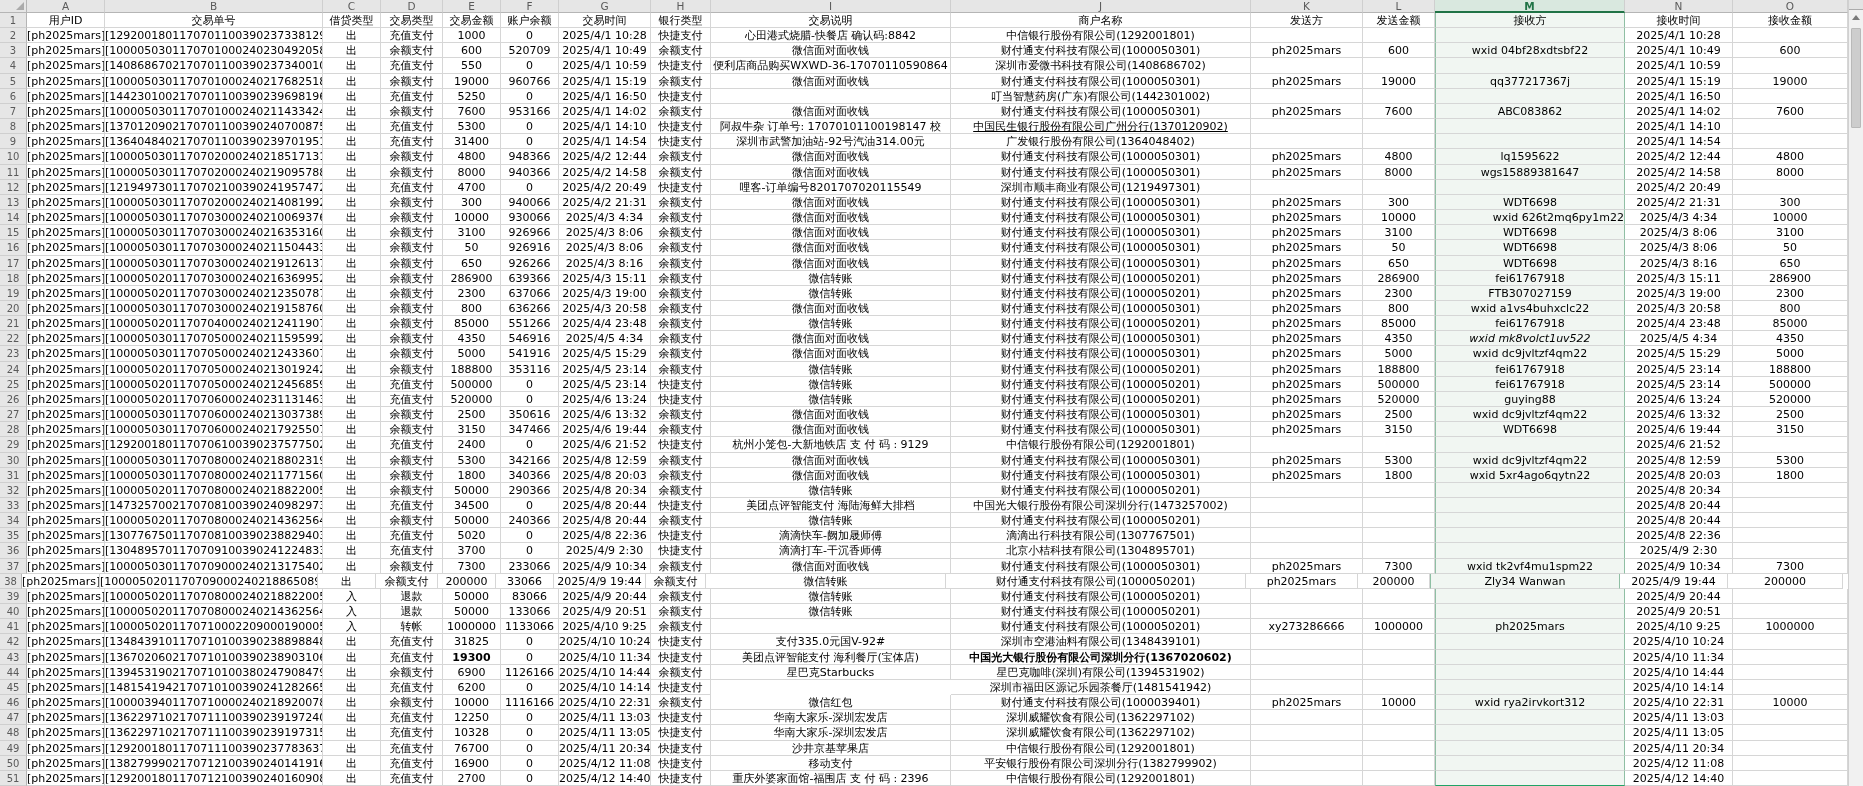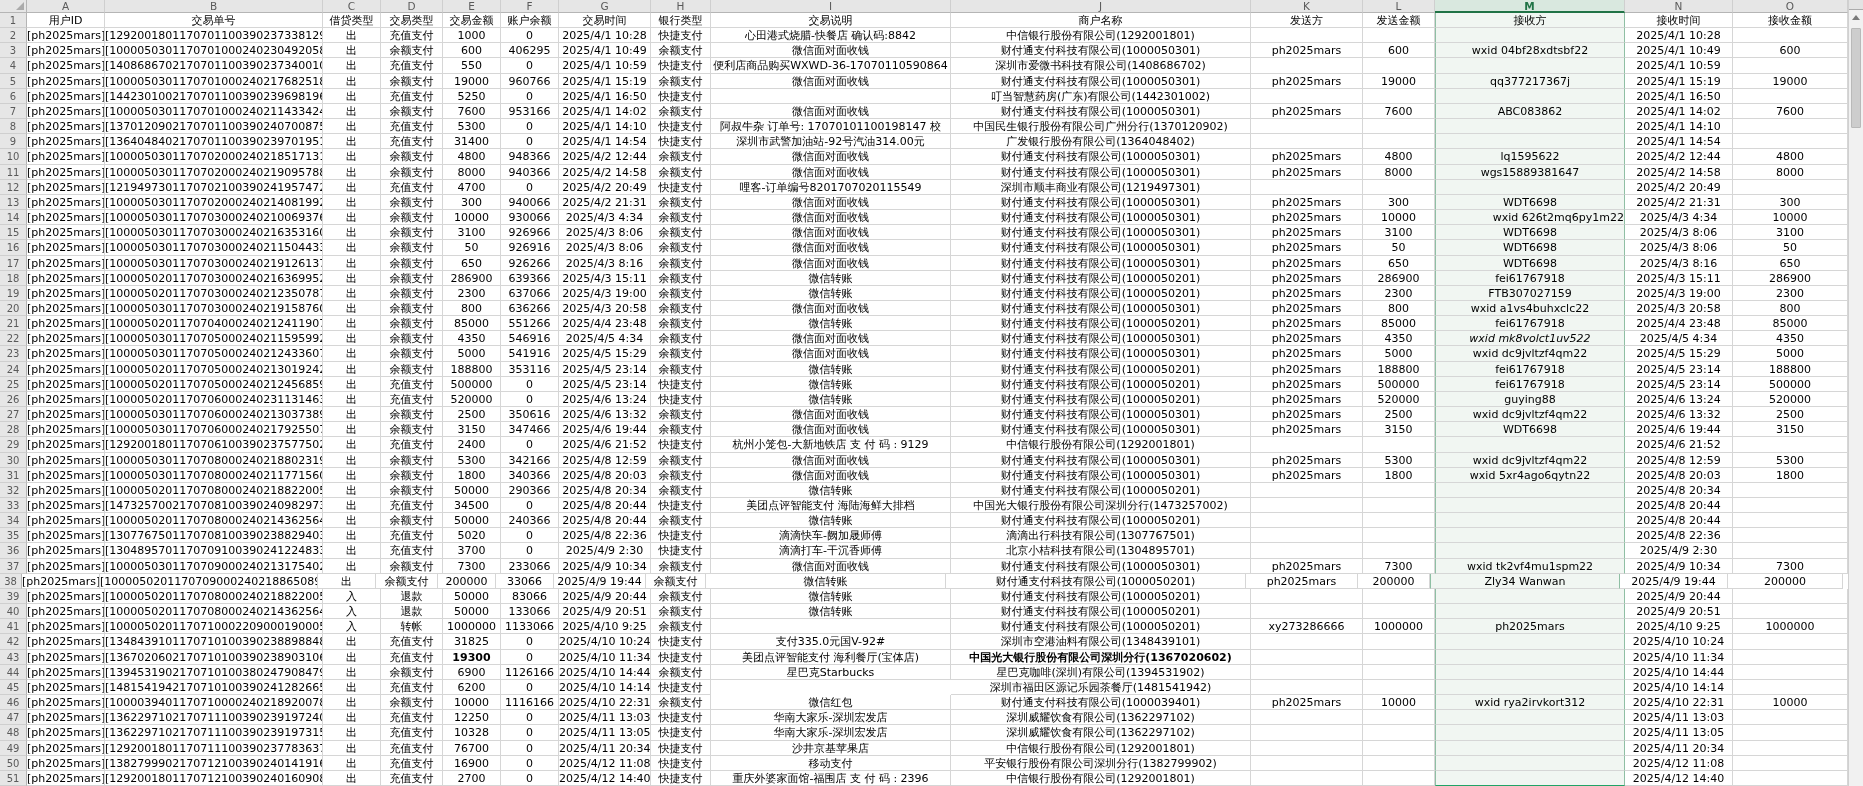--- a/index.html
+++ b/index.html
@@ -84,21 +84,21 @@
         <div class="c " style="width: 108px;">2025/4/1 10:28</div>
         <div class="c " style="width: 115px;"></div>
       </div>
       <div class="row">
         <div class="c gut" style="width: 27px;">3</div>
         <div class="c " style="width: 78px;">[ph2025mars]</div>
         <div class="c " style="width: 218px;">[100005030117070100024023049205866847]</div>
         <div class="c " style="width: 58px;">出</div>
         <div class="c " style="width: 62px;">余额支付</div>
         <div class="c " style="width: 58px;">600</div>
-        <div class="c " style="width: 58px;">406295</div>
+        <div class="c " style="width: 58px;">520709</div>
         <div class="c " style="width: 92px;">2025/4/1 10:49</div>
         <div class="c " style="width: 60px;">余额支付</div>
         <div class="c " style="width: 240px;">微信面对面收钱</div>
         <div class="c " style="width: 300px;">财付通支付科技有限公司(1000050301)</div>
         <div class="c " style="width: 112px;">ph2025mars</div>
         <div class="c " style="width: 72px;">600</div>
         <div class="c selcol" style="width: 190px;">wxid 04bf28xdtsbf22</div>
         <div class="c " style="width: 108px;">2025/4/1 10:49</div>
         <div class="c " style="width: 115px;">600</div>
       </div>
@@ -178,21 +178,21 @@
         <div class="c gut" style="width: 27px;">8</div>
         <div class="c " style="width: 78px;">[ph2025mars]</div>
         <div class="c " style="width: 218px;">[137012090217070110039024070087582847]</div>
         <div class="c " style="width: 58px;">出</div>
         <div class="c " style="width: 62px;">充值支付</div>
         <div class="c " style="width: 58px;">5300</div>
         <div class="c " style="width: 58px;">0</div>
         <div class="c " style="width: 92px;">2025/4/1 14:10</div>
         <div class="c " style="width: 60px;">快捷支付</div>
         <div class="c " style="width: 240px;">阿叔牛杂 订单号: 17070101100198147 校</div>
-        <div class="c " style="width: 300px;">中国民生银行股份有限公司广州分行(1370120902)</div>
+        <div class="c " style="width: 300px; text-decoration: underline;">中国民生银行股份有限公司广州分行(1370120902)</div>
         <div class="c " style="width: 112px;"></div>
         <div class="c " style="width: 72px;"></div>
         <div class="c selcol" style="width: 190px;"></div>
         <div class="c " style="width: 108px;">2025/4/1 14:10</div>
         <div class="c " style="width: 115px;"></div>
       </div>
       <div class="row">
         <div class="c gut" style="width: 27px;">9</div>
         <div class="c " style="width: 78px;">[ph2025mars]</div>
         <div class="c " style="width: 218px;">[136404840217070110039023970195164847]</div>

